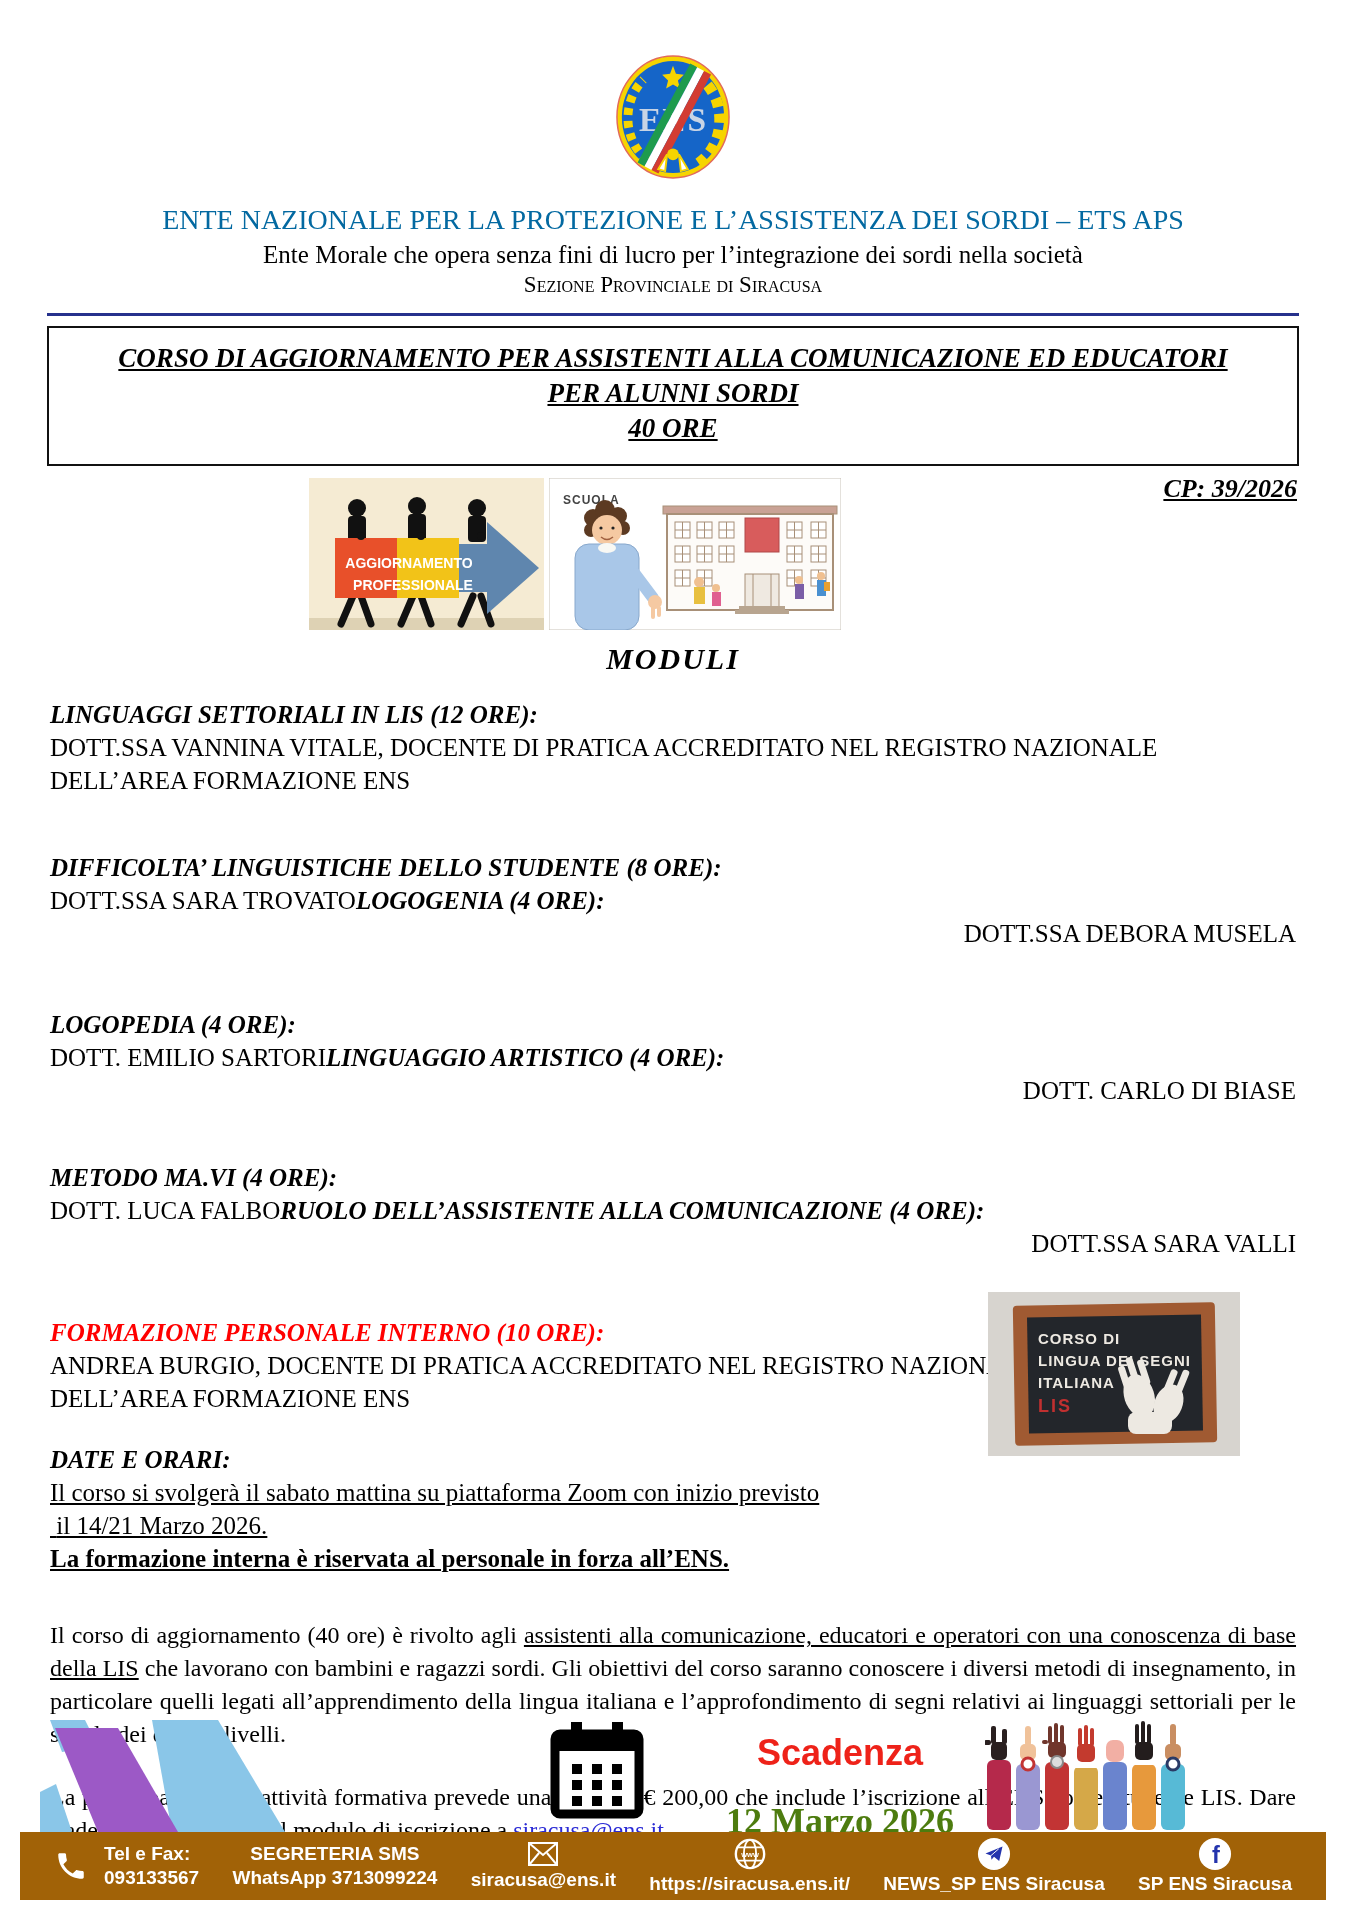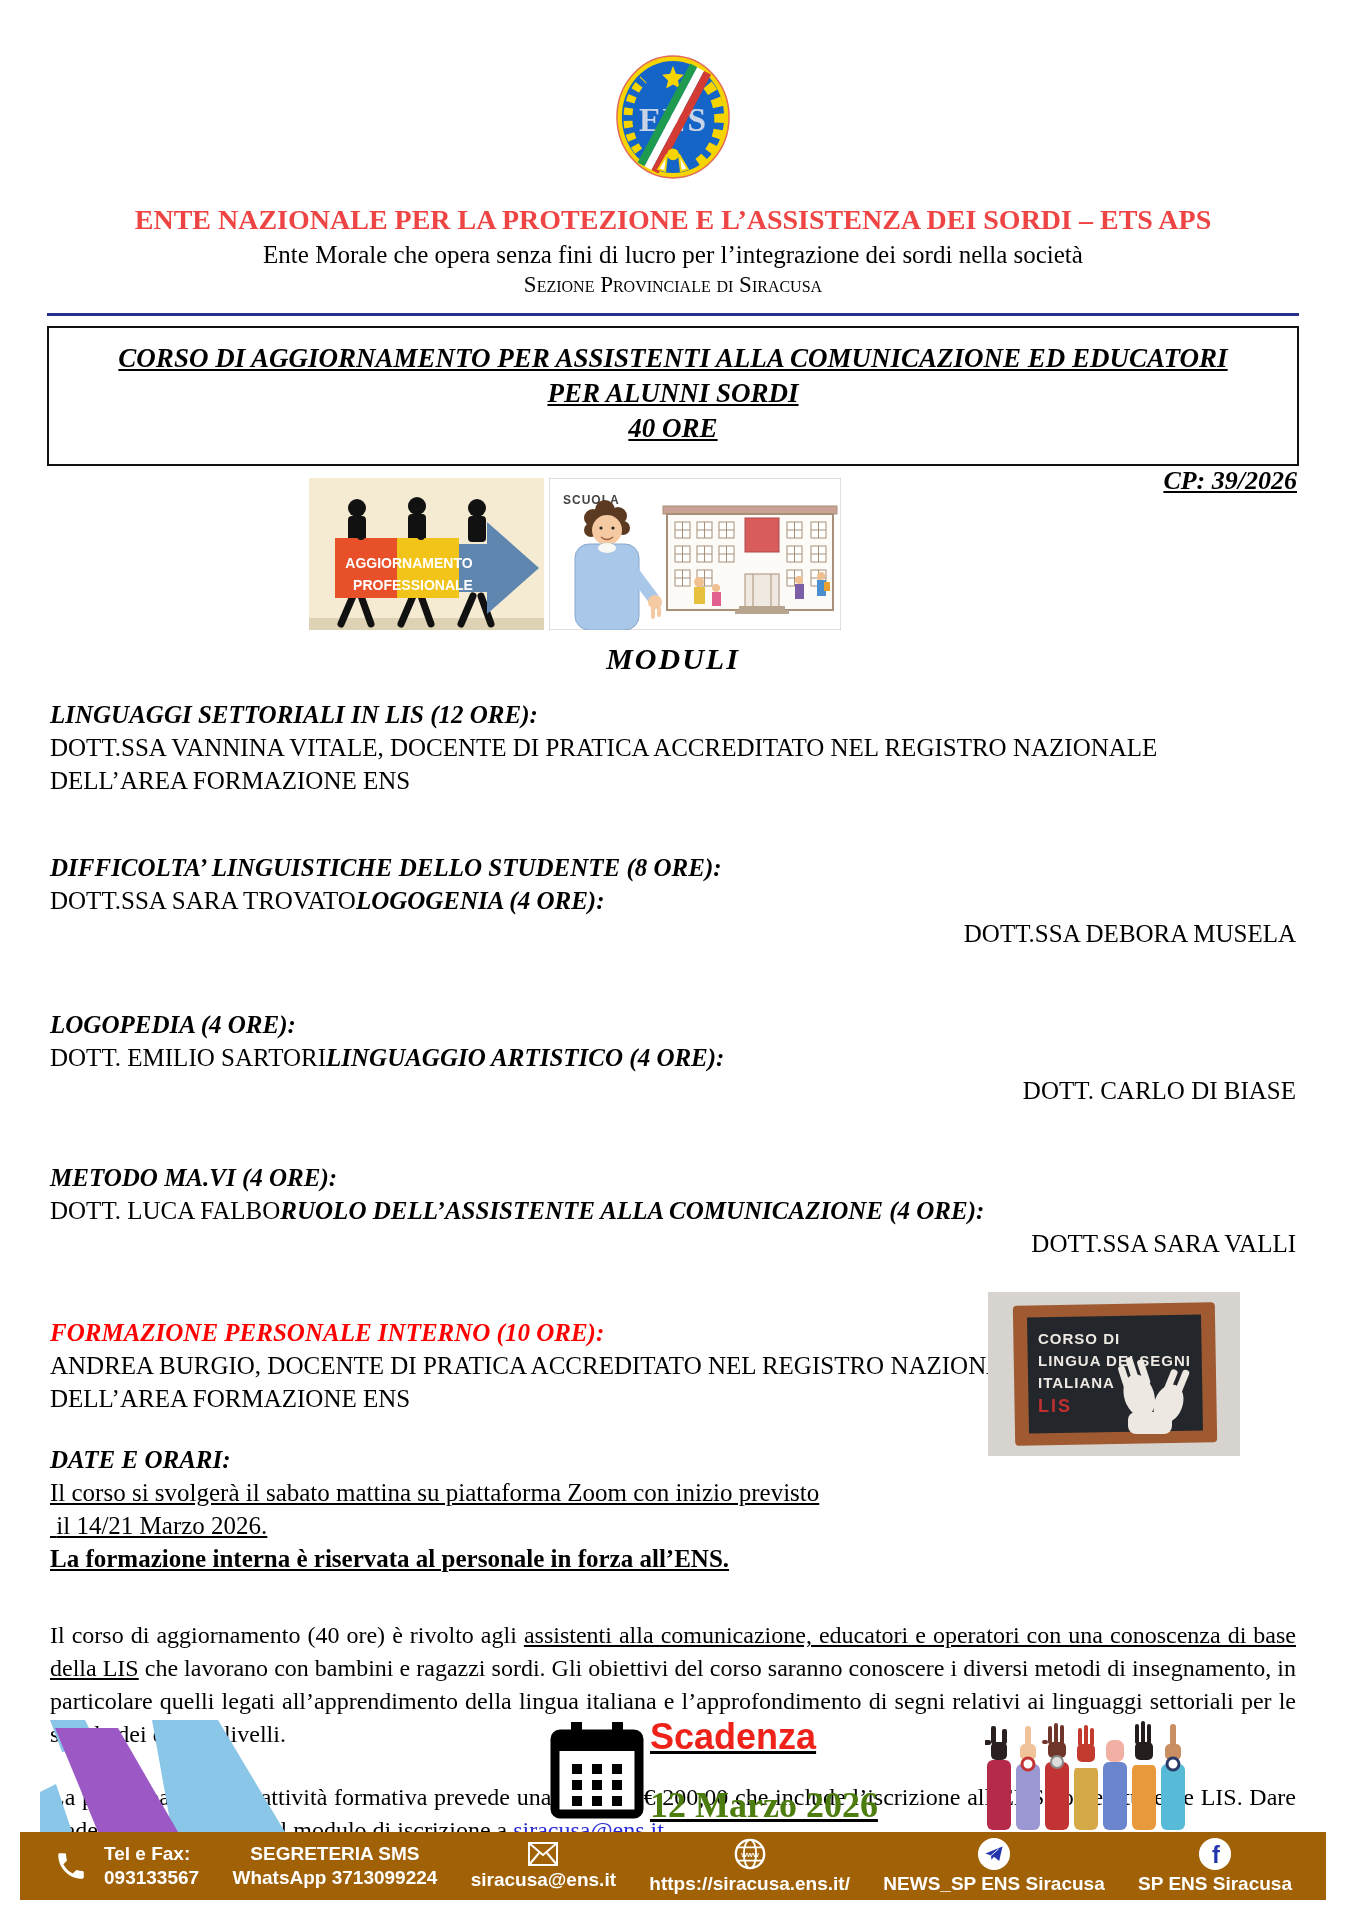--- a/index.html
+++ b/index.html
@@ -5,36 +5,36 @@
   * { margin:0; padding:0; box-sizing:border-box; }
   html,body { background:#fff; }
   .page {
     position:relative; width:1346px; height:1908px; margin:0 auto;
     background:#fff; overflow:hidden;
     font-family:"Liberation Serif", serif; color:#000;
   }
   
   .header { text-align:center; padding-top:42px; }
   .logo-wrap { display:flex; justify-content:center; }
-  .org-name { margin-top:12px; font-size:28px; font-weight:bold; color:#ef4444; }
+  .org-name { margin-top:12px; font-size:28px; font-weight:normal; color:#0369a1; }
   .org-sub  { margin-top:5px;  font-size:25px; }
   .org-sec  { margin-top:3px;  font-size:23px; font-variant:small-caps; }
   .hrule { margin:15px 47px 0; border-top:3px solid #26318C; }
   
   .titlebox {
     margin:10px 47px 0; border:2px solid #111; text-align:center;
     padding:13px 8px 18px; font-size:27px; font-weight:bold; font-style:italic;
     line-height:35px;
   }
   .u { text-decoration:underline; }
   
   .media-row { position:relative; margin:0 47px; height:172px; }
   .img-left  { position:absolute; left:262px; top:12px; width:235px; height:152px; }
   .img-right { position:absolute; left:502px; top:12px; width:292px; height:152px; }
-  .cp { position:absolute; right:2px; top:0; font-size:26px; font-weight:bold; font-style:italic; }
+  .cp { position:absolute; right:2px; top:8px; font-size:26px; font-weight:bold; font-style:italic; }
   
   .moduli { text-align:center; font-size:30px; font-weight:bold; font-style:italic; letter-spacing:2px; margin-top:4px; }
   
   .modules { margin:22px 50px 0; font-size:25px; line-height:33px; }
   .mt { font-weight:bold; font-style:italic; }
   .row { display:flex; justify-content:flex-start; }
   .tr { text-align:right; }
   .red { color:#FF0000; }
   .bold { font-weight:bold; }
   .pre { white-space:pre-wrap; }
@@ -42,22 +42,22 @@
   .photo { position:absolute; left:988px; top:1292px; width:252px; height:164px; background:#D7D4CF; }
   
   .para { margin:0 50px; font-size:24px; line-height:33px; text-align:justify; }
   .p1 { margin-top:44px; }
   .p2 { margin-top:30px; }
   a.mail { color:#2B2BD5; text-decoration:underline; }
   
   .banner { position:absolute; left:0; top:1712px; width:1346px; height:120px; }
   .shapes   { position:absolute; left:40px;  top:8px; }
   .calendar { position:absolute; left:545px; top:8px; }
-  .deadline { position:absolute; left:650px; top:4px; width:380px; text-align:left;
-              font-family:"Liberation Sans", sans-serif;text-decoration:underline; }
+  .deadline { position:absolute; left:650px; top:20px; width:380px; text-align:center;
+              font-family:"Liberation Sans", sans-serif; }
   .deadline .lbl { font-size:36px; font-weight:bold; color:#EE2219; }
   .deadline .dt  { margin-top:26px; font-size:36px; font-weight:bold; color:#4d7c0f;
                    font-family:"Liberation Serif", serif; }
   .hands { position:absolute; left:985px; top:4px; }
   
   .footer {
     position:absolute; left:20px; top:1832px; width:1306px; height:68px;
     background:#a16207; color:#fff; font-family:"Liberation Sans", sans-serif;
     display:flex; align-items:center; justify-content:space-between; padding:0 34px;
     font-weight:bold; font-size:19px;

